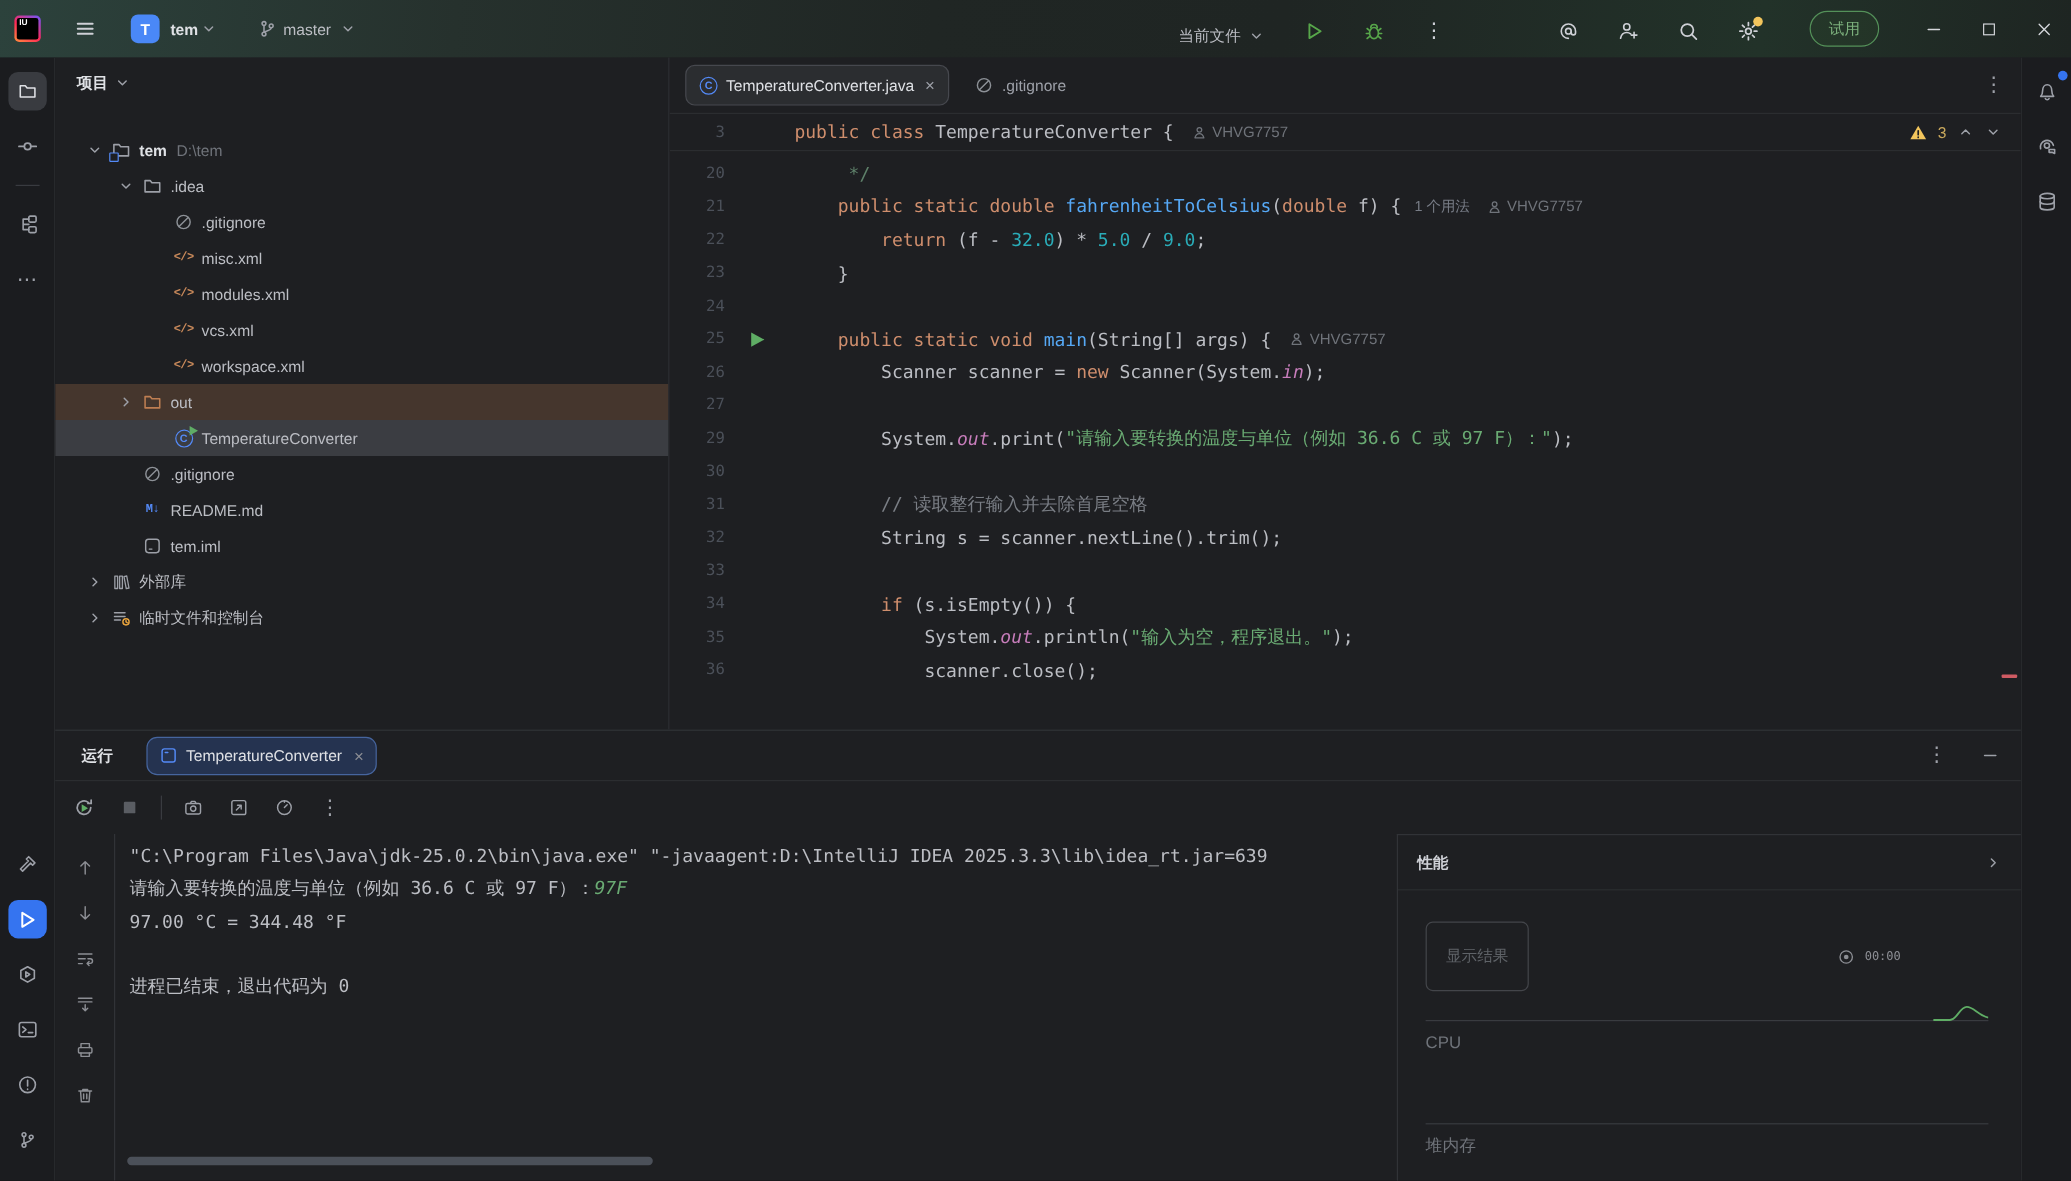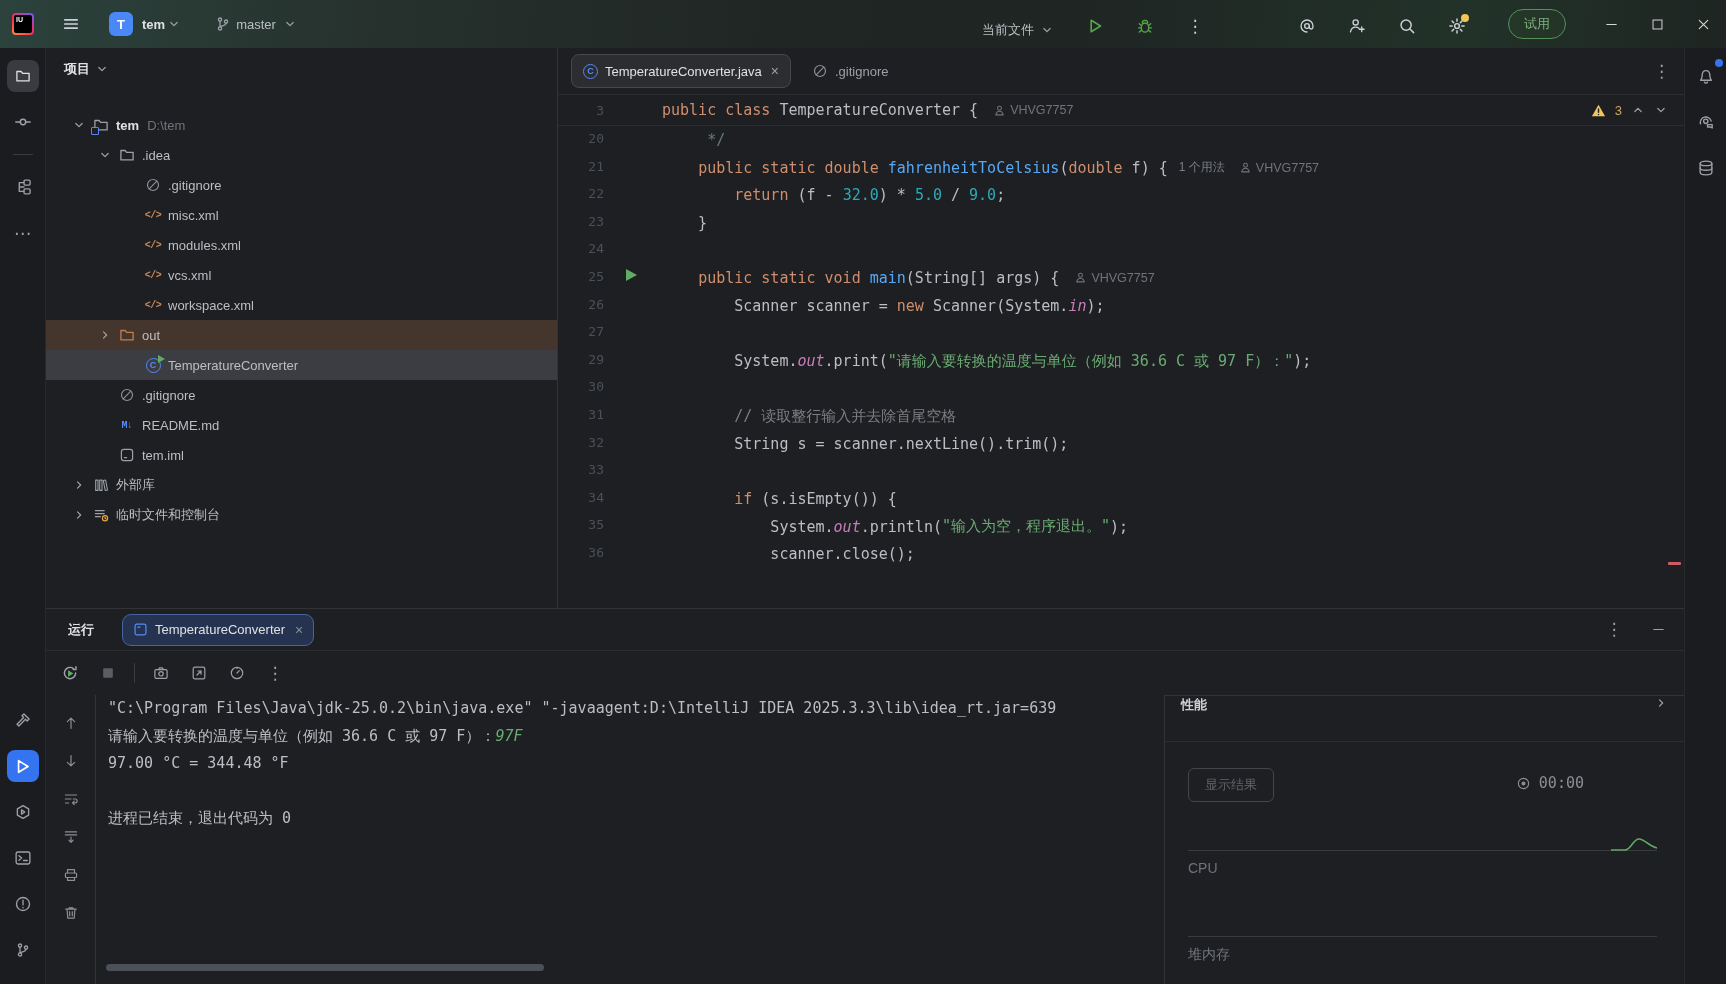--- a/index.html
+++ b/index.html
@@ -75,21 +75,21 @@
   .etab .closex{color:#9DA0A8;font-size:14px;margin-left:2px}
   .etab + .etab{margin-left:10px}
   .tab-kebab{margin-left:auto;margin-right:14px;color:#9DA0A8}
   .sticky{position:absolute;left:0;top:47px;right:0;height:30px;border-bottom:1px solid #2B2D30;
     display:flex;align-items:center;background:#1E1F22;font-family:"DejaVu Sans Mono","Liberation Mono",monospace;font-size:15px}
   .stick-right{margin-left:auto;display:flex;align-items:center;gap:9px;padding-right:16px;
     font-family:"Liberation Sans",sans-serif}
   .warncount{color:#C9A85C;font-size:13px}
   .chevbtn{color:#9DA0A8}
   .codewrap{position:absolute;left:0;top:77px;right:0;bottom:0;padding-top:6px;overflow:hidden}
-  .cl{display:flex;align-items:flex-start;height:27.6px;font-family:"DejaVu Sans Mono","Liberation Mono",monospace;font-size:15px}
+  .cl{display:flex;align-items:center;height:27.6px;font-family:"DejaVu Sans Mono","Liberation Mono",monospace;font-size:15px}
   .ln{width:46px;flex:none;text-align:right;padding-right:12px;color:#4B5059;font-size:13px;
       font-family:"DejaVu Sans Mono","Liberation Mono",monospace}
   .mark{width:30px;flex:none;display:flex;align-items:center;justify-content:center}
   .codetext{white-space:pre;padding-left:16px;display:flex;align-items:center}
   .tok-kw{color:#CF8E6D}.tok-method{color:#56A8F5}.tok-num{color:#2AACB8}.tok-str{color:#6AAB73}
   .tok-comment{color:#7A7E85}.tok-doc{color:#5F826B}.tok-field{color:#C77DBB;font-style:italic}
   .tok-plain{color:#BCBEC4}.tok-input{color:#6AAB73;font-style:italic}
   .inlay{color:#787D87;font-family:"Liberation Sans",sans-serif;font-size:12px;margin:0 8px 0 2px;white-space:nowrap}
   .author{display:inline-flex;align-items:center;gap:4px;color:#6F737A;font-family:"Liberation Sans",sans-serif;
     font-size:12.5px;margin-left:6px;white-space:nowrap}
@@ -114,26 +114,26 @@
     display:flex;flex-direction:column;align-items:center;padding-top:16px;box-sizing:border-box;gap:14px}
   .run-gutter .tbtn{color:#8C8E94}
   .console{position:absolute;left:62px;top:90px;width:1040px;bottom:10px;overflow:hidden}
   .console .cl{height:27.5px}
   .hscroll{position:absolute;left:60px;top:355px;width:438px;height:7px;border-radius:4px;background:#4B5059}
 
   
   .perf{position:absolute;left:1118px;top:86px;right:0;bottom:0;border-left:1px solid #313337;border-top:1px solid #313337;
     background:#1E1F22;box-sizing:border-box}
   .perf-header{position:absolute;left:0;top:0;right:0;height:46px;border-bottom:1px solid #2B2D30;
-    display:flex;padding:0 16px;box-sizing:border-box;color:#CED0D6;font-weight:600}
+    display:flex;align-items:center;padding:0 16px;box-sizing:border-box;color:#CED0D6;font-weight:600}
   .perf-header .chev{margin-left:auto;color:#9DA0A8}
-  .showres{position:absolute;left:23px;top:72px;height:32px;padding:0 16px;border:1px solid #43454A;border-radius:6px;
+  .showres{position:absolute;left:23px;top:72px;height:32px;padding:12px 16px;border:1px solid #43454A;border-radius:6px;
     color:#5F6368;display:flex;align-items:center;background:transparent}
-  .ptimer{position:absolute;right:100px;top:78px;display:flex;align-items:center;gap:8px;color:#8C8E94;
-    font-family:"DejaVu Sans Mono","Liberation Mono",monospace;font-size:15px}
+  .ptimer{position:absolute;right:100px;top:94px;display:flex;align-items:center;gap:8px;color:#8C8E94;
+    font-family:"DejaVu Sans Mono","Liberation Mono",monospace;font-size:10px}
   .pline{position:absolute;left:23px;right:27px;height:1px;background:#393B40}
   .pspark{position:absolute;right:27px;width:46px;height:15px}
   .plabel{position:absolute;left:23px;color:#6F737A;font-size:14px}
 </style>
 </head>
 <body>
 
 <div class="app">
 
   <header class="titlebar">

